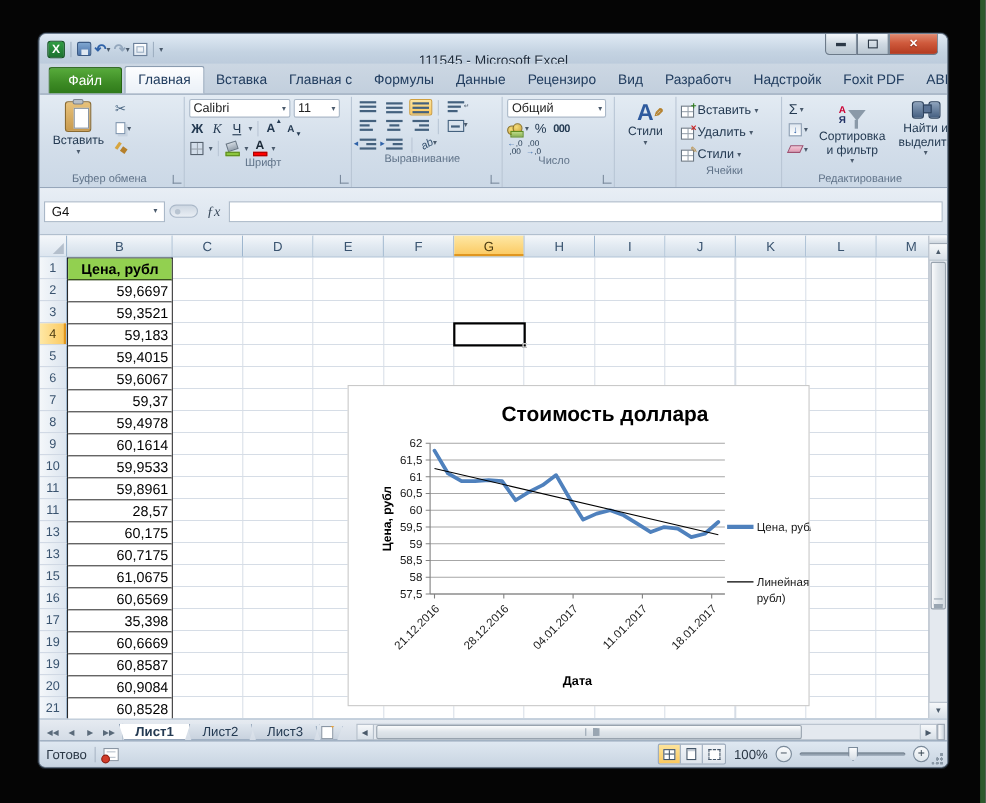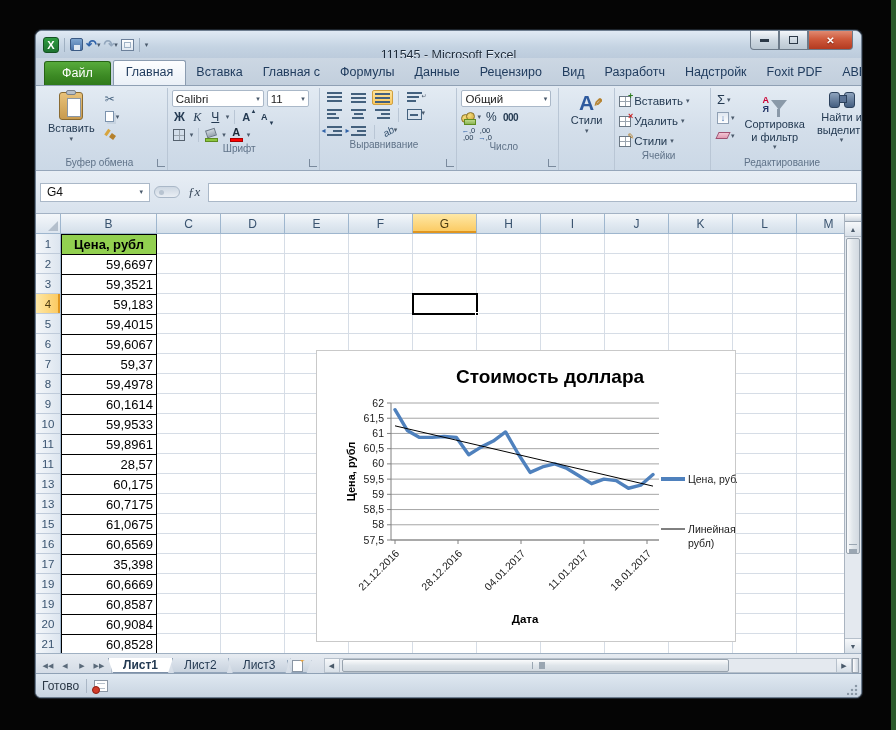--- a/index.html
+++ b/index.html
@@ -727,15 +727,34 @@
         </span>
       <span class="hs-arrow">▶</span>
       <span class="hs-split"></span>
     </span>
   </div>
 
   <div class="statusbar">
     <span>Готово</span>
     <span class="sdiv"></span>
     <span class="macroic"></span>
+    <span class="sb-right">
+      <span class="viewbtns">
+        <span class="vbtn active">
+            <span class="vic-grid"></span>
+          </span>
+        <span class="vbtn">
+            <span class="vic-page"></span>
+          </span>
+        <span class="vbtn">
+            <span class="vic-break"></span>
+          </span>
+      </span>
+      <span class="zoomlabel">100%</span>
+      <span class="zbtn">−</span>
+      <span class="ztrack">
+          <span class="zthumb"></span>
+        </span>
+      <span class="zbtn">+</span>
+    </span>
     <span class="resizegrip"></span>
   </div>
 </div>
 
 </body></html>

